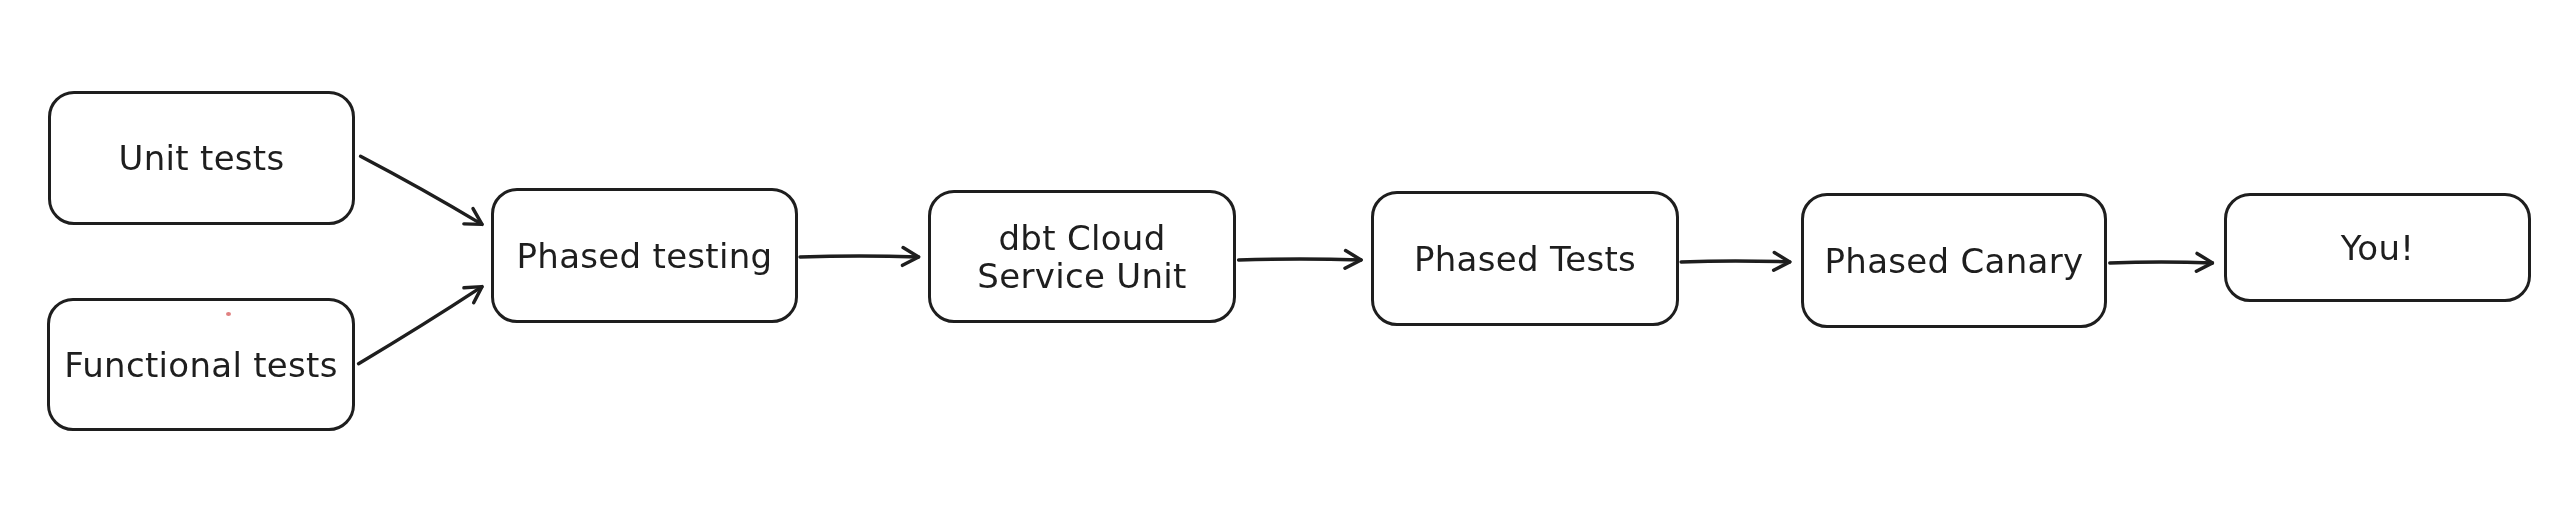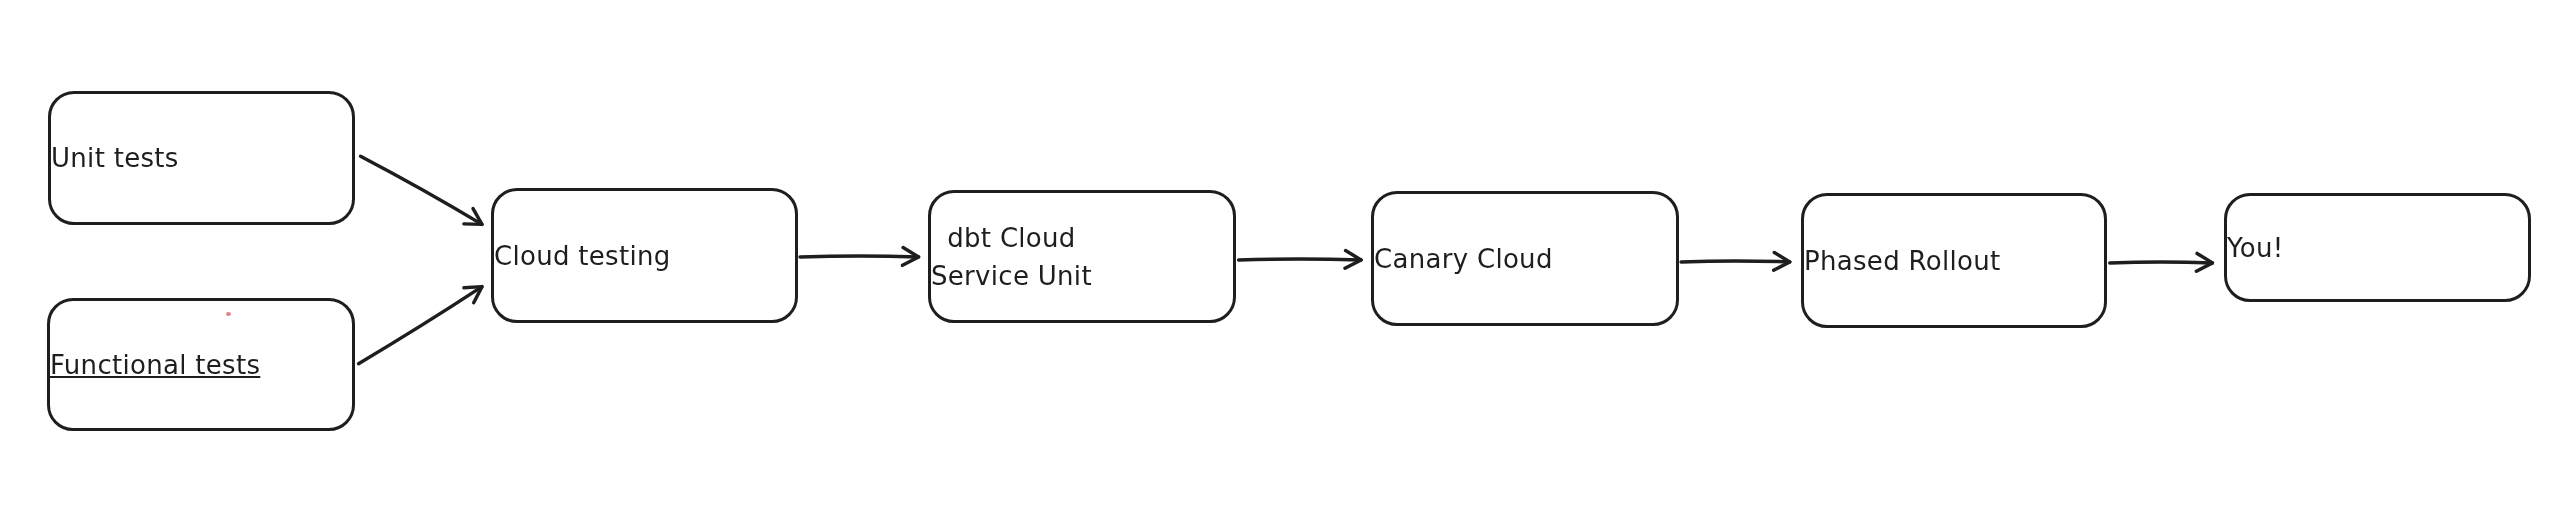--- a/index.html
+++ b/index.html
@@ -30,29 +30,30 @@
     stroke-linecap: round;
   }
   .node {
     position: absolute;
     box-sizing: border-box;
     background: #ffffff;
     border: 3.5px solid #1e1e1e;
     border-radius: 26px;
     display: flex;
     align-items: center;
+    justify-content: center;
     text-align: center;
     color: #1e1e1e;
-    font-size: 26px;
+    font-size: 34px;
     line-height: 38px;
     white-space: pre-line;
     letter-spacing: 0.3px;
   }
   #node-unit-tests        { left: 48px;   top: 91px;  width: 307px; height: 134px; }
-  #node-functional-tests  { left: 47px;   top: 298px; width: 308px; height: 133px; text-decoration: underline; }
+  #node-functional-tests  { left: 47px;   top: 298px; width: 308px; height: 133px; }
   #node-smoke-testing     { left: 491px;  top: 188px; width: 307px; height: 135px; }
   #node-dbt-cloud         { left: 928px;  top: 190px; width: 308px; height: 133px; }
   #node-canary-tests      { left: 1371px; top: 191px; width: 308px; height: 135px; }
   #node-phased-rollout    { left: 1801px; top: 193px; width: 306px; height: 135px; }
   #node-you               { left: 2224px; top: 193px; width: 307px; height: 109px; }
   .stray-dot {
     position: absolute;
     left: 226px;
     top: 312px;
     width: 5px;
@@ -82,34 +83,34 @@
 
   <div class="node" id="node-unit-tests">
     <span>Unit tests</span>
   </div>
 
   <div class="node" id="node-functional-tests">
     <span>Functional tests</span>
   </div>
 
   <div class="node" id="node-smoke-testing">
-    <span>Cloud testing</span>
+    <span>Phased testing</span>
   </div>
 
   <div class="node" id="node-dbt-cloud">
     <span>dbt Cloud
 Service Unit</span>
   </div>
 
   <div class="node" id="node-canary-tests">
-    <span>Canary Cloud</span>
+    <span>Phased Tests</span>
   </div>
 
   <div class="node" id="node-phased-rollout">
-    <span>Phased Rollout</span>
+    <span>Phased Canary</span>
   </div>
 
   <div class="node" id="node-you">
     <span>You!</span>
   </div>
 
   <div class="stray-dot"></div>
 
 </div>
 

